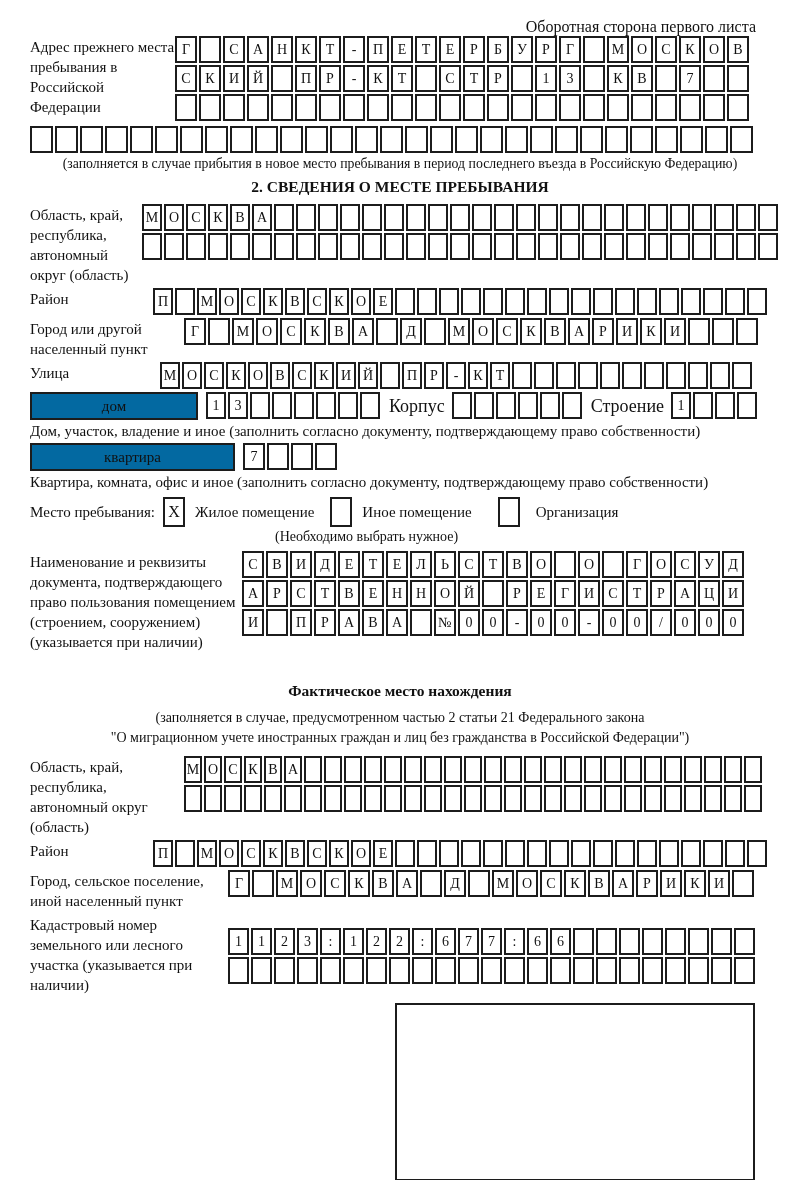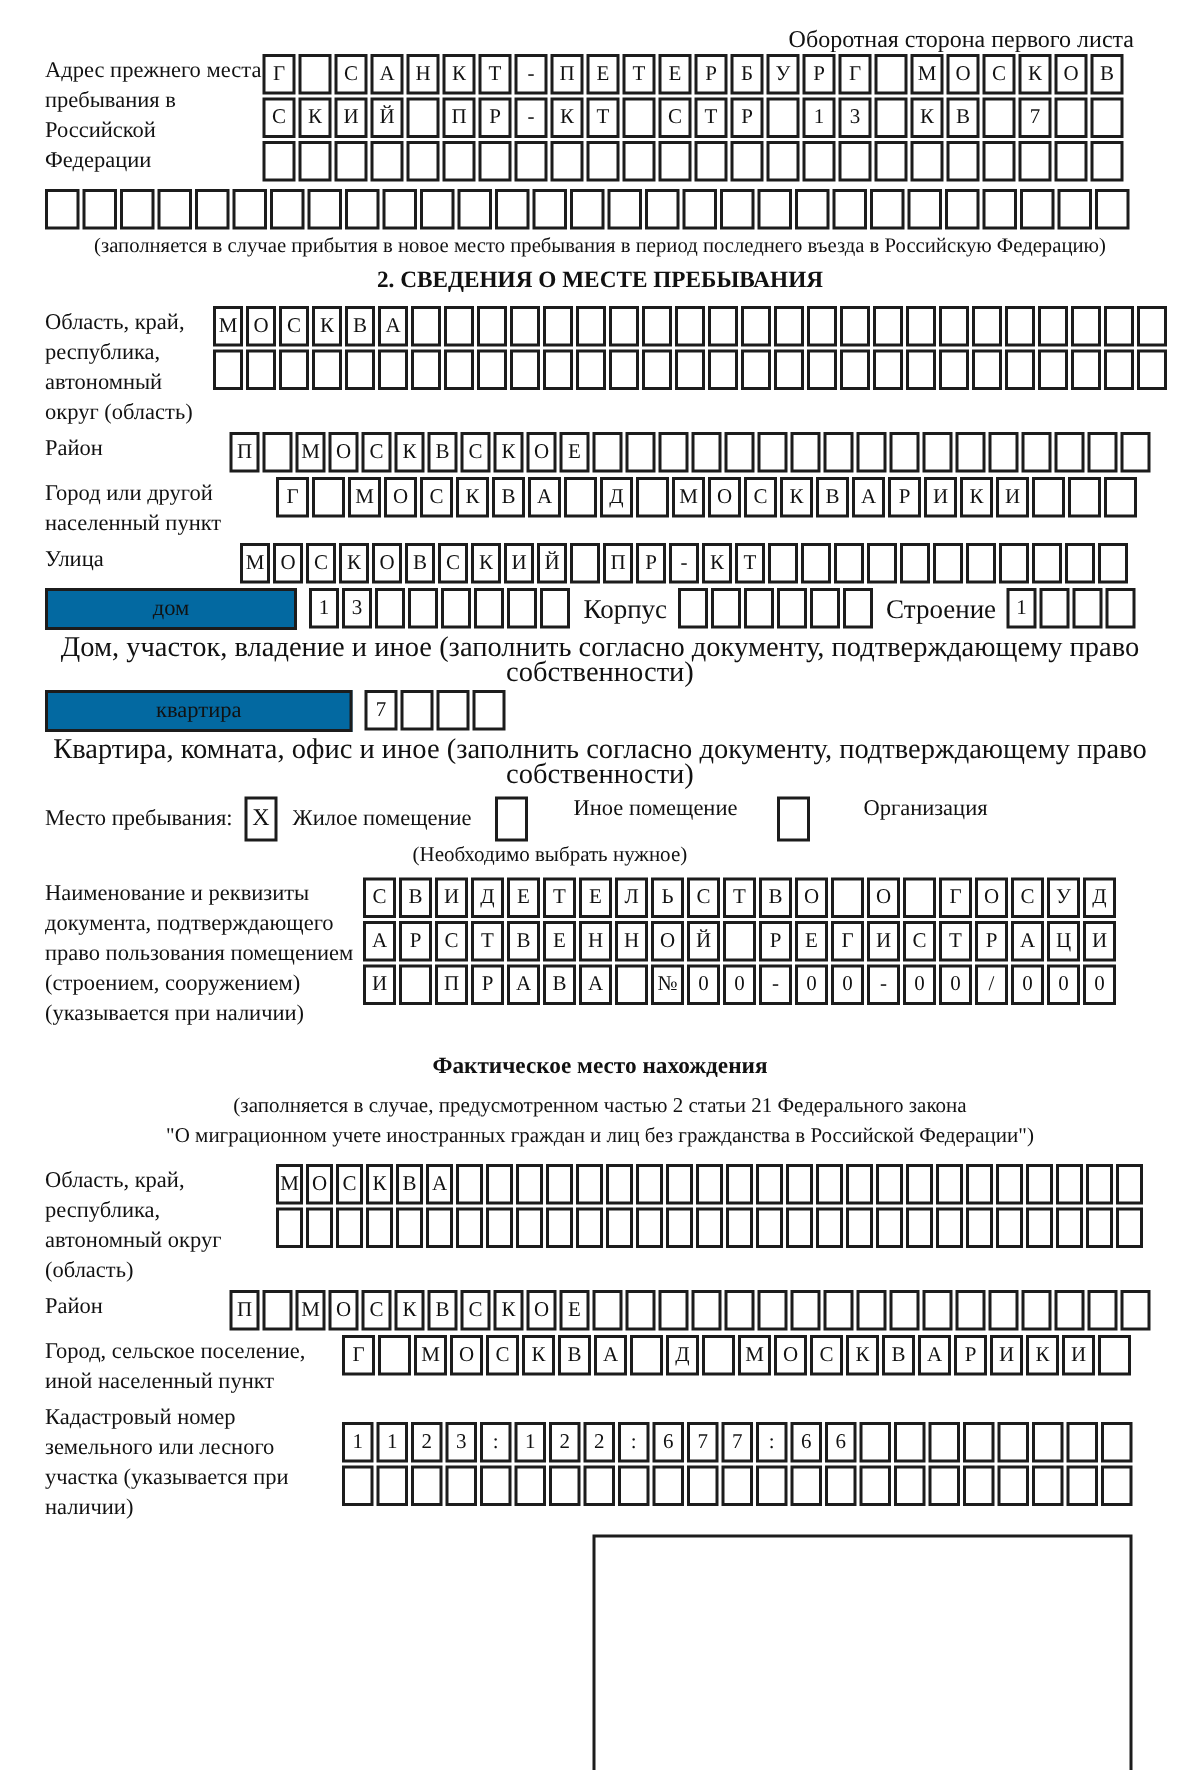--- a/index.html
+++ b/index.html
@@ -21,37 +21,37 @@
   .bw18 .cbox{width:18px}
   .bw21 .cbox{width:21px}
   .bw22 .cbox{width:22px}
   .bw23 .cbox{width:23px}
   .boxrow{margin-bottom:2px;}
   .frow{display:flex;align-items:flex-start;margin-bottom:3px;}
   .flabel{font-size:15px;line-height:20px;flex:0 0 auto;padding-top:1px;}
   .w112{width:112px}.w123{width:123px}.w130{width:130px}.w145{width:145px}
   .w154{width:154px}.w198{width:198px}.w212{width:212px}
   .note{font-size:13.8px;text-align:center;margin:2px 0 4px 0;line-height:17px;}
-  .note-left{font-size:19px;margin:1px 0 3px 0;line-height:17px;text-align:center;}
+  .note-left{font-size:15px;margin:1px 0 3px 0;line-height:17px;}
   .sec-title{text-align:center;font-weight:bold;font-size:15.5px;margin:6px 0 8px 0;}
   .wide-box{
     box-sizing:border-box;border:2px solid #1c1c1c;height:28px;
     display:flex;align-items:center;justify-content:center;
     font-size:15px;margin-right:8px;background:#0369a1;
   }
   .inline-lbl{font-size:18px;line-height:28px;margin:0 7px;}
   .stay-row{display:flex;align-items:center;margin:6px 0 2px 0;}
   .chk{
     display:inline-block;box-sizing:border-box;width:22px;height:30px;
     border:2px solid #1c1c1c;text-align:center;font-size:16px;line-height:26px;
     background:#fff;
   }
   .stay-lbl{font-size:15px;margin-right:8px;}
   .opt-lbl{font-size:15px;margin-left:10px;}
-  .stay-opt{display:flex;align-items:flex-start;margin-left:16px;gap:20px;}
+  .stay-opt{display:flex;align-items:center;margin-left:16px;}
   .choose-note{font-size:14px;padding-left:245px;margin:2px 0 6px 0;}
   .fact-note{text-align:center;font-size:14px;line-height:20px;margin:0;}
   .stamp-wrap{position:relative;height:268px;margin-top:8px;}
   .stamp-box{
     position:absolute;left:365px;top:0;width:360px;height:178px;
     border:2px solid #1c1c1c;box-sizing:border-box;background:#fff;
   }
   .mt6{margin-top:6px}.mt10{}
 </style>
 </head>
@@ -128,21 +128,21 @@
 
 <div class="frow mt6">
   <div class="flabel w212">Наименование и реквизиты документа, подтверждающего право пользования помещением (строением, сооружением) (указывается при наличии)</div>
   <div>
     <div class="boxes bw22 boxrow"><span class="cbox">С</span><span class="cbox">В</span><span class="cbox">И</span><span class="cbox">Д</span><span class="cbox">Е</span><span class="cbox">Т</span><span class="cbox">Е</span><span class="cbox">Л</span><span class="cbox">Ь</span><span class="cbox">С</span><span class="cbox">Т</span><span class="cbox">В</span><span class="cbox">О</span><span class="cbox"></span><span class="cbox">О</span><span class="cbox"></span><span class="cbox">Г</span><span class="cbox">О</span><span class="cbox">С</span><span class="cbox">У</span><span class="cbox">Д</span></div>
     <div class="boxes bw22 boxrow"><span class="cbox">А</span><span class="cbox">Р</span><span class="cbox">С</span><span class="cbox">Т</span><span class="cbox">В</span><span class="cbox">Е</span><span class="cbox">Н</span><span class="cbox">Н</span><span class="cbox">О</span><span class="cbox">Й</span><span class="cbox"></span><span class="cbox">Р</span><span class="cbox">Е</span><span class="cbox">Г</span><span class="cbox">И</span><span class="cbox">С</span><span class="cbox">Т</span><span class="cbox">Р</span><span class="cbox">А</span><span class="cbox">Ц</span><span class="cbox">И</span></div>
     <div class="boxes bw22 boxrow"><span class="cbox">И</span><span class="cbox"></span><span class="cbox">П</span><span class="cbox">Р</span><span class="cbox">А</span><span class="cbox">В</span><span class="cbox">А</span><span class="cbox"></span><span class="cbox">№</span><span class="cbox">0</span><span class="cbox">0</span><span class="cbox">-</span><span class="cbox">0</span><span class="cbox">0</span><span class="cbox">-</span><span class="cbox">0</span><span class="cbox">0</span><span class="cbox">/</span><span class="cbox">0</span><span class="cbox">0</span><span class="cbox">0</span></div>
   </div>
 </div>
 
-<div class="sec-title" style="margin-top:16px">Фактическое место нахождения</div>
+<div class="sec-title" style="margin-top:30px">Фактическое место нахождения</div>
 <div class="fact-note">(заполняется в случае, предусмотренном частью 2 статьи 21 Федерального закона</div>
 <div class="fact-note" style="margin-bottom:8px">"О миграционном учете иностранных граждан и лиц без гражданства в Российской Федерации")</div>
 
 <div class="frow">
   <div class="flabel w154">Область, край, республика, автономный округ (область)</div>
   <div>
     <div class="boxes bw18 boxrow"><span class="cbox">М</span><span class="cbox">О</span><span class="cbox">С</span><span class="cbox">К</span><span class="cbox">В</span><span class="cbox">А</span><span class="cbox"></span><span class="cbox"></span><span class="cbox"></span><span class="cbox"></span><span class="cbox"></span><span class="cbox"></span><span class="cbox"></span><span class="cbox"></span><span class="cbox"></span><span class="cbox"></span><span class="cbox"></span><span class="cbox"></span><span class="cbox"></span><span class="cbox"></span><span class="cbox"></span><span class="cbox"></span><span class="cbox"></span><span class="cbox"></span><span class="cbox"></span><span class="cbox"></span><span class="cbox"></span><span class="cbox"></span><span class="cbox"></span></div>
     <div class="boxes bw18 boxrow"><span class="cbox"></span><span class="cbox"></span><span class="cbox"></span><span class="cbox"></span><span class="cbox"></span><span class="cbox"></span><span class="cbox"></span><span class="cbox"></span><span class="cbox"></span><span class="cbox"></span><span class="cbox"></span><span class="cbox"></span><span class="cbox"></span><span class="cbox"></span><span class="cbox"></span><span class="cbox"></span><span class="cbox"></span><span class="cbox"></span><span class="cbox"></span><span class="cbox"></span><span class="cbox"></span><span class="cbox"></span><span class="cbox"></span><span class="cbox"></span><span class="cbox"></span><span class="cbox"></span><span class="cbox"></span><span class="cbox"></span><span class="cbox"></span></div>
   </div>
 </div>

